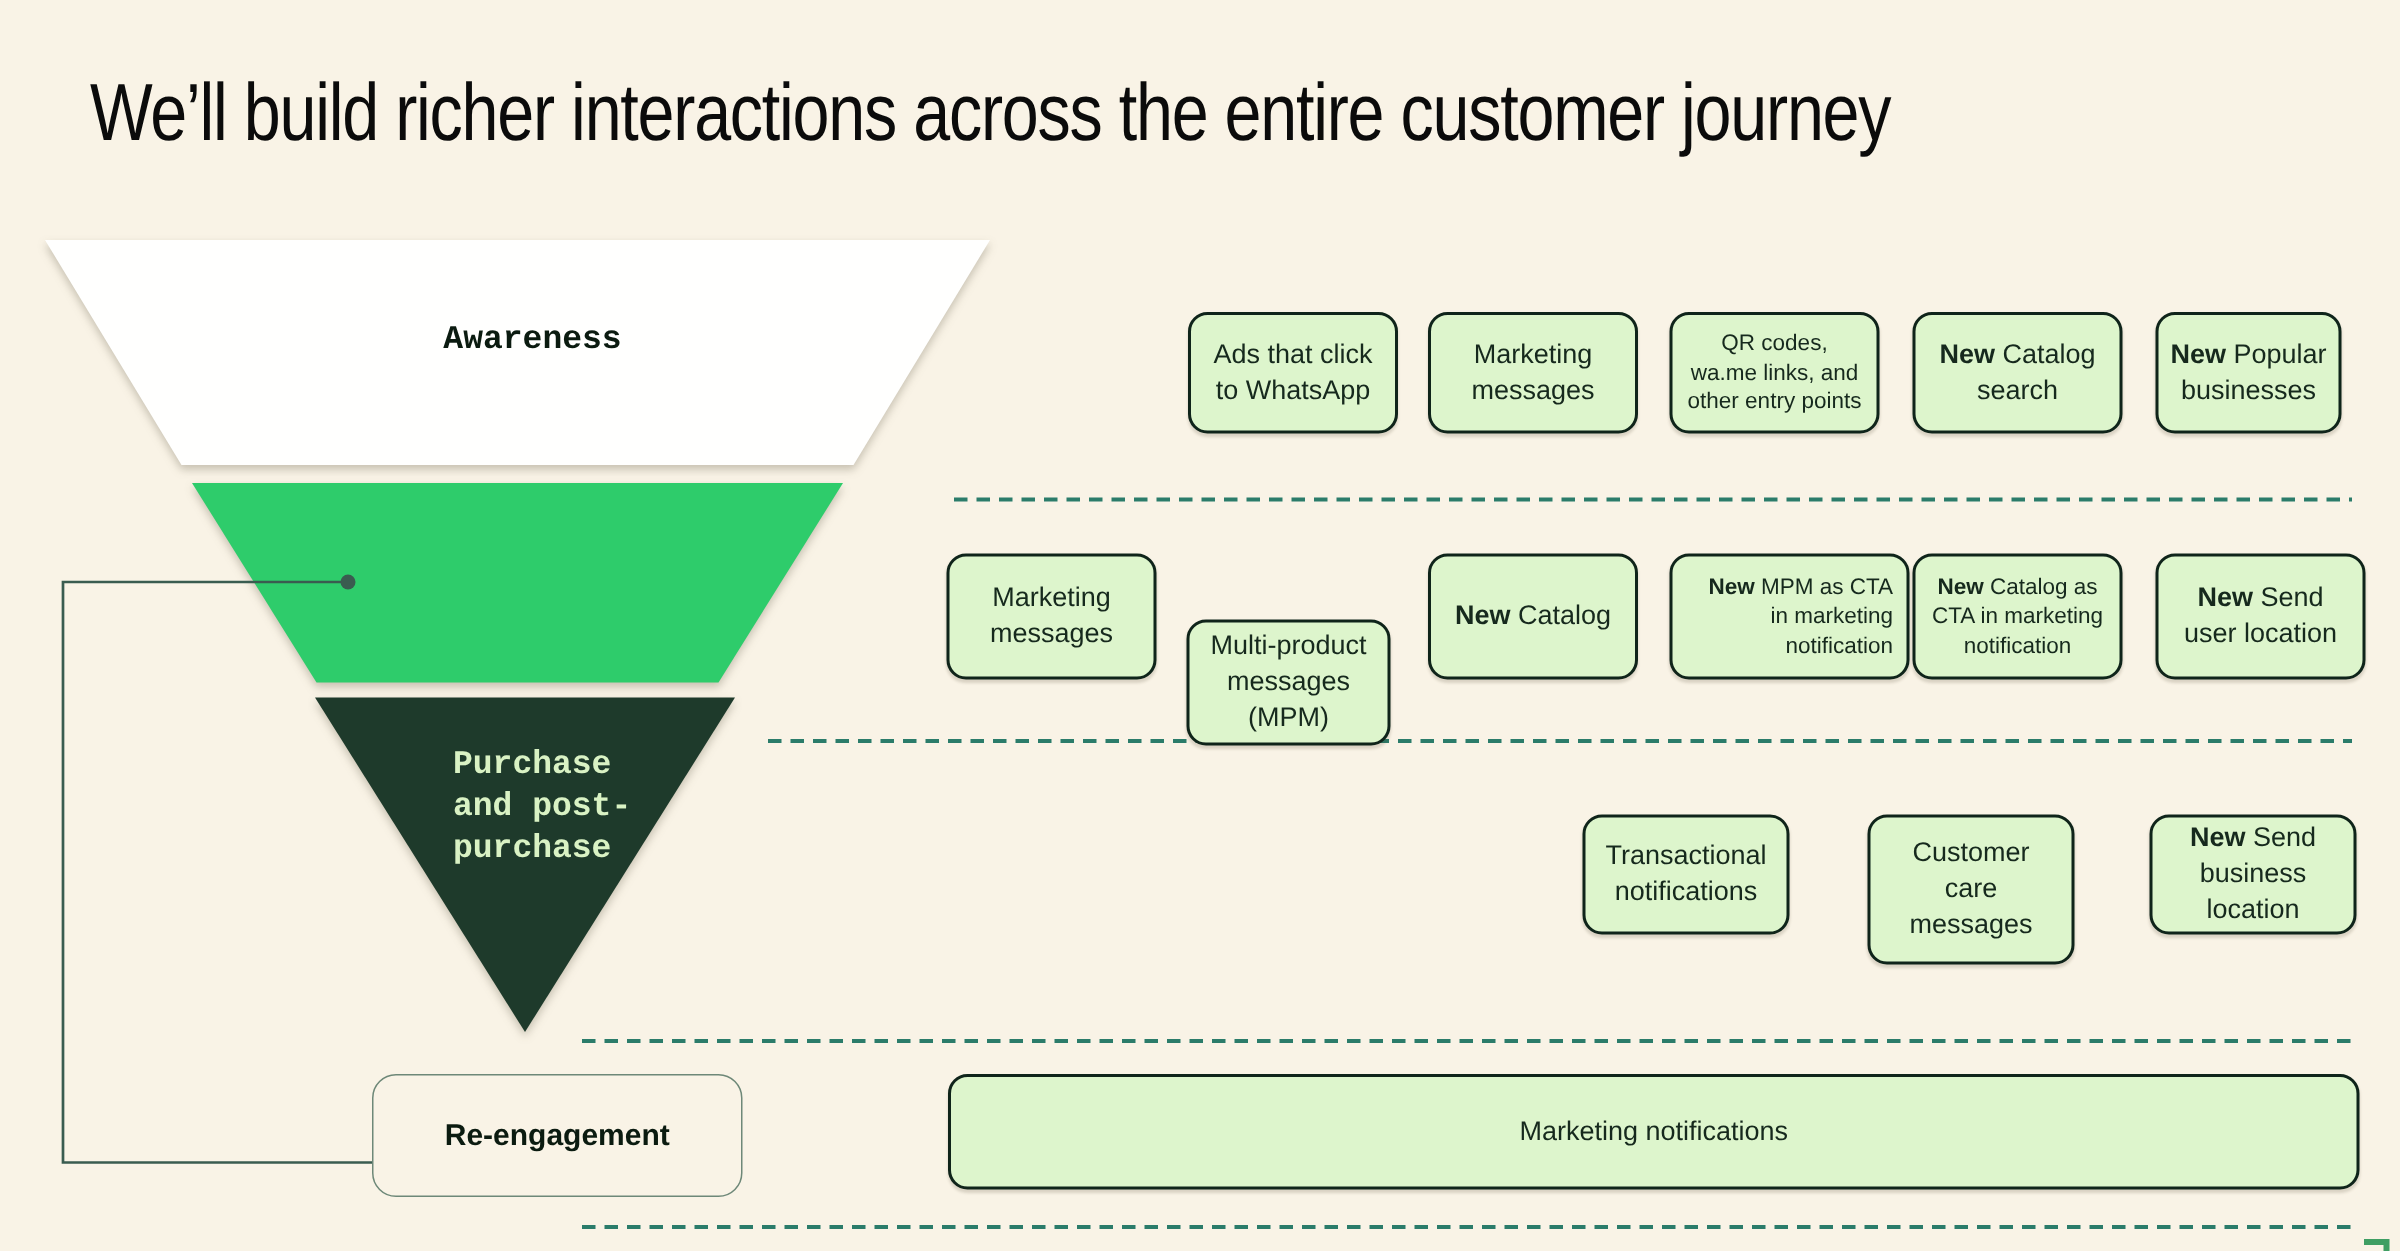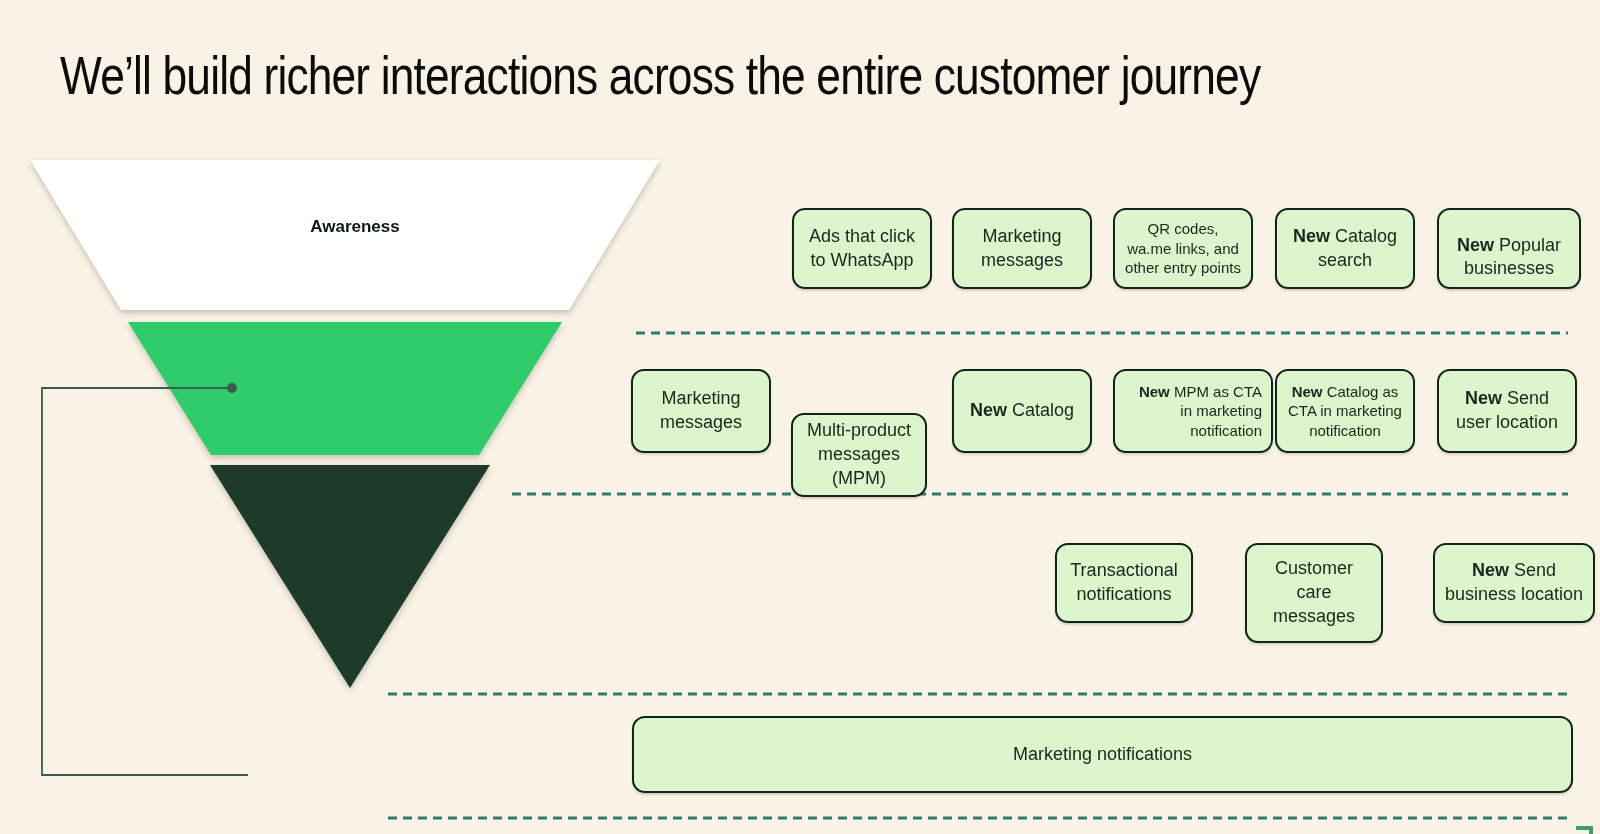--- a/index.html
+++ b/index.html
@@ -15,22 +15,22 @@
   }
   .page-title{
     position:absolute;left:60px;top:44px;margin:0;
     font-size:54px;font-weight:500;color:var(--title_text);
     letter-spacing:-1px;white-space:nowrap;
     transform:scaleX(.82);transform-origin:left top;
   }
   .shapes{position:absolute;left:0;top:0;}
   .funnel-piece{filter:drop-shadow(0 3px 3px rgba(70,60,40,.28));}
   .stage-label{
-    position:absolute;font-weight:700;font-size:17px;color:var(--stage_text);
-    text-align:center;line-height:28px;
+    position:absolute;font-weight:700;font-size:22px;color:var(--stage_text);
+    text-align:center;line-height:28px;font-family:Liberation Mono, monospace;
   }
   .stage-awareness{left:205px;top:213px;width:300px;}
   .stage-consideration{left:195px;top:374px;width:300px;}
   .stage-purchase{
     left:302px;top:496px;width:140px;text-align:left;
     color:var(--purchase_text);
   }
   .reengage-box{
     position:absolute;left:248px;top:716px;width:245px;height:80px;
     border:1.5px solid var(--reengage_border);border-radius:16px;
@@ -70,36 +70,44 @@
 
     <line x1="636" y1="333" x2="1568" y2="333" stroke="#2b7c6a" stroke-width="2.8" stroke-dasharray="9 6"></line>
     <line x1="512" y1="494" x2="1568" y2="494" stroke="#2b7c6a" stroke-width="2.8" stroke-dasharray="9 6"></line>
     <line x1="388" y1="694" x2="1568" y2="694" stroke="#2b7c6a" stroke-width="2.8" stroke-dasharray="9 6"></line>
     <line x1="388" y1="818" x2="1573" y2="818" stroke="#2b7c6a" stroke-width="2.8" stroke-dasharray="9 6"></line>
 
     <polyline points="1576,828 1591,828 1591,834" fill="none" stroke="#3f9e63" stroke-width="4"></polyline>
   </svg>
 
   <div class="stage-label stage-awareness">Awareness</div>
+  <div class="stage-label stage-purchase">
+    <span>Purchase</span><br>
+    <span>and post-</span><br>
+    <span>purchase</span>
+  </div>
 
+  <div class="reengage-box">
+    <span>Re-engagement</span>
+  </div>
 
   <div id="boxes">
       <div class="box" style="left: 792px; top: 208px; width: 140px; height: 81px;">
         <span><span>Ads that click to WhatsApp</span></span>
       </div>
       <div class="box" style="left: 952px; top: 208px; width: 140px; height: 81px;">
         <span><span>Marketing messages</span></span>
       </div>
       <div class="box small" style="left: 1113px; top: 208px; width: 140px; height: 81px;">
         <span><span>QR codes, wa.me links, and other entry points</span></span>
       </div>
       <div class="box" style="left: 1275px; top: 208px; width: 140px; height: 81px;">
         <span><b>New</b>&nbsp;<span>Catalog search</span></span>
       </div>
-      <div class="box" style="left: 1437px; top: 208px; width: 144px; height: 81px; align-items: flex-end;">
+      <div class="box" style="left: 1437px; top: 208px; width: 124px; height: 81px;">
         <span><b>New</b>&nbsp;<span>Popular businesses</span></span>
       </div>
       <div class="box" style="left: 631px; top: 369px; width: 140px; height: 84px;">
         <span><span>Marketing messages</span></span>
       </div>
       <div class="box" style="left: 791px; top: 369px; width: 136px; height: 84px; margin-top: 44px;">
         <span><span>Multi-product messages (MPM)</span></span>
       </div>
       <div class="box" style="left: 952px; top: 369px; width: 140px; height: 84px;">
         <span><b>New</b>&nbsp;<span>Catalog</span></span>
@@ -112,21 +120,21 @@
       </div>
       <div class="box" style="left: 1437px; top: 369px; width: 140px; height: 84px;">
         <span><b>New</b>&nbsp;<span>Send user location</span></span>
       </div>
       <div class="box" style="left: 1055px; top: 543px; width: 138px; height: 80px;">
         <span><span>Transactional notifications</span></span>
       </div>
       <div class="box" style="left: 1245px; top: 543px; width: 138px; height: 100px;">
         <span><span>Customer care messages</span></span>
       </div>
-      <div class="box" style="left: 1433px; top: 543px; width: 162px; height: 80px;">
+      <div class="box" style="left: 1433px; top: 543px; width: 138px; height: 80px;">
         <span><b>New</b>&nbsp;<span>Send business location</span></span>
       </div>
       <div class="box" style="left: 632px; top: 716px; width: 941px; height: 77px;">
         <span><span>Marketing notifications</span></span>
       </div>
     </div>
 
 </div>
 
 </body></html>

